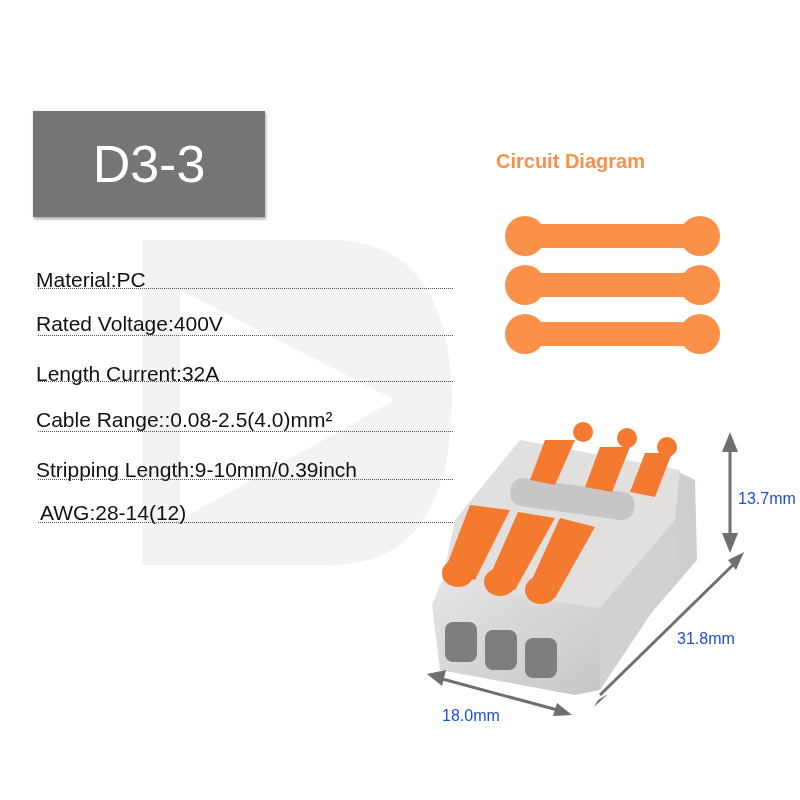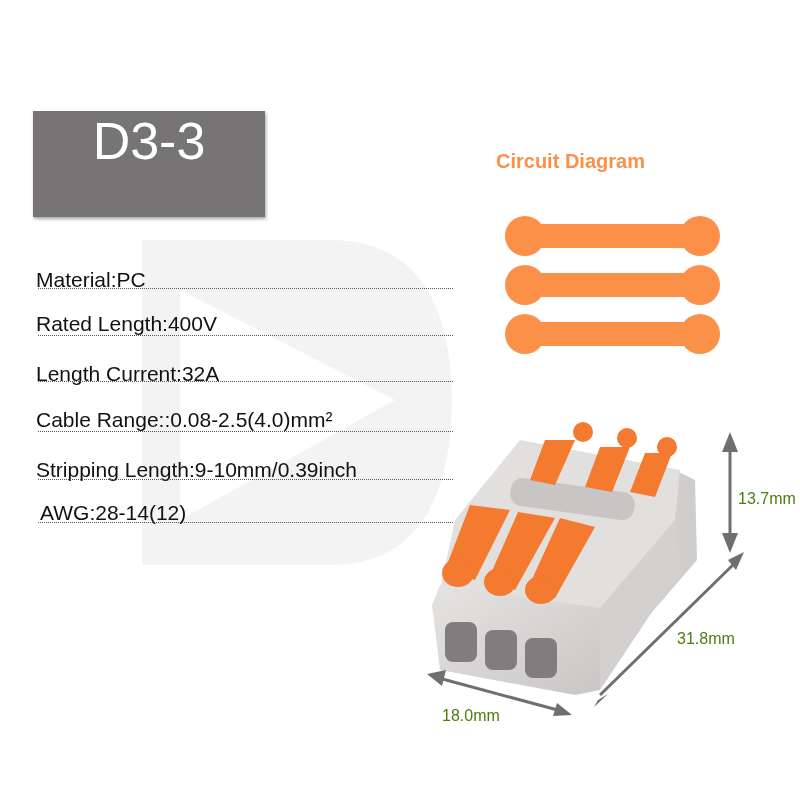--- a/index.html
+++ b/index.html
@@ -1,47 +1,47 @@
 <!DOCTYPE html>
 <html><head>
 <meta charset="utf-8">
 <style>
   html, body { margin: 0; padding: 0; background: #ffffff; }
   body { width: 800px; height: 800px; position: relative; overflow: hidden; font-family: "Liberation Sans", sans-serif; }
   .watermark { position: absolute; left: 0; top: 0; width: 800px; height: 800px; }
   .model-box {
     position: absolute; left: 33px; top: 111px; width: 232px; height: 106px;
     background: #767475; box-shadow: 1px 2px 3px rgba(0,0,0,0.35);
-    display: flex; align-items: flex-start; justify-content: center;
+    display: flex; align-items: center; justify-content: center;
   }
   .model-box span { color: #ffffff; font-size: 52px; letter-spacing: 0px; }
   .specs { position: absolute; left: 0; top: 0; }
   .spec-row { position: absolute; left: 36px; font-size: 21px; color: #111111; white-space: nowrap; margin-top: 10px; }
   .spec-line { position: absolute; left: 38px; width: 415px; height: 0; border-top: 1px dotted #555; }
   .circuit-title { position: absolute; left: 496px; top: 150px; color: #fb9149; font-size: 20px; font-weight: bold; white-space: nowrap; }
   .bars { position: absolute; left: 0; top: 0; }
   .product { position: absolute; left: 0; top: 0; }
-  .dim { position: absolute; font-size: 16px; color: #4d7c0f; white-space: nowrap; }
+  .dim { position: absolute; font-size: 16px; color: #1d4ed8; white-space: nowrap; }
 </style>
 </head>
 <body>
 
 <svg class="watermark" viewBox="0 0 800 800">
   <path d="M142 240 L330 240 Q450 240 452 400 Q450 565 330 565 L142 565 Z" fill="#f3f3f3"></path>
   <path d="M180 290 L395 400 L180 520 Z" fill="#ffffff"></path>
 </svg>
 
 <div class="model-box">
   <span>D3-3</span>
 </div>
 
 <div class="specs">
   <div class="spec-row" style="top:258px">Material:PC</div>
   <div class="spec-line" style="top:288px"></div>
-  <div class="spec-row" style="top:302px">Rated Length:400V</div>
+  <div class="spec-row" style="top:302px">Rated Voltage:400V</div>
   <div class="spec-line" style="top:335px"></div>
   <div class="spec-row" style="top:352px">Length Current:32A</div>
   <div class="spec-line" style="top:381px"></div>
   <div class="spec-row" style="top:398px">Cable Range::0.08-2.5(4.0)mm²</div>
   <div class="spec-line" style="top:431px"></div>
   <div class="spec-row" style="top:448px">Stripping Length:9-10mm/0.39inch</div>
   <div class="spec-line" style="top:479px"></div>
   <div class="spec-row" style="top:491px;left:40px">AWG:28-14(12)</div>
   <div class="spec-line" style="top:522px"></div>
 </div>

